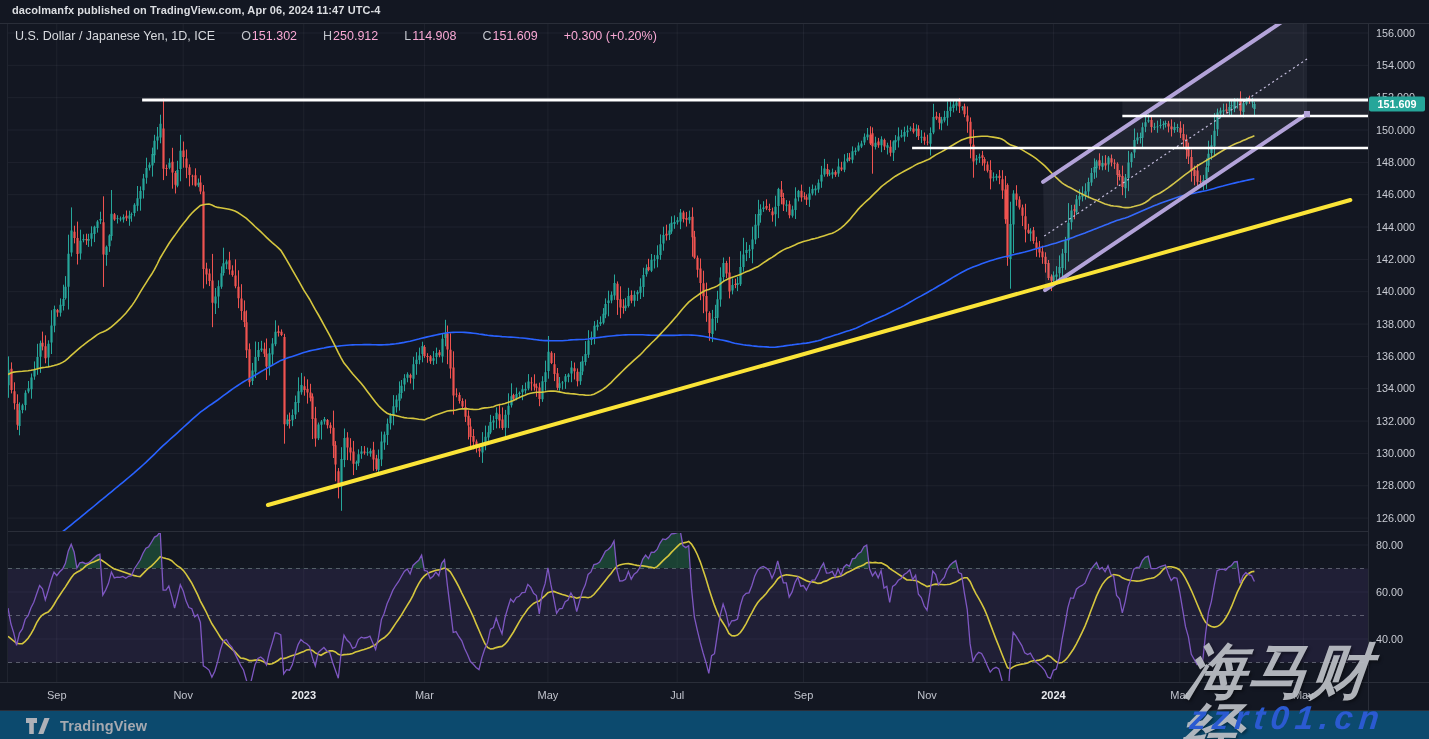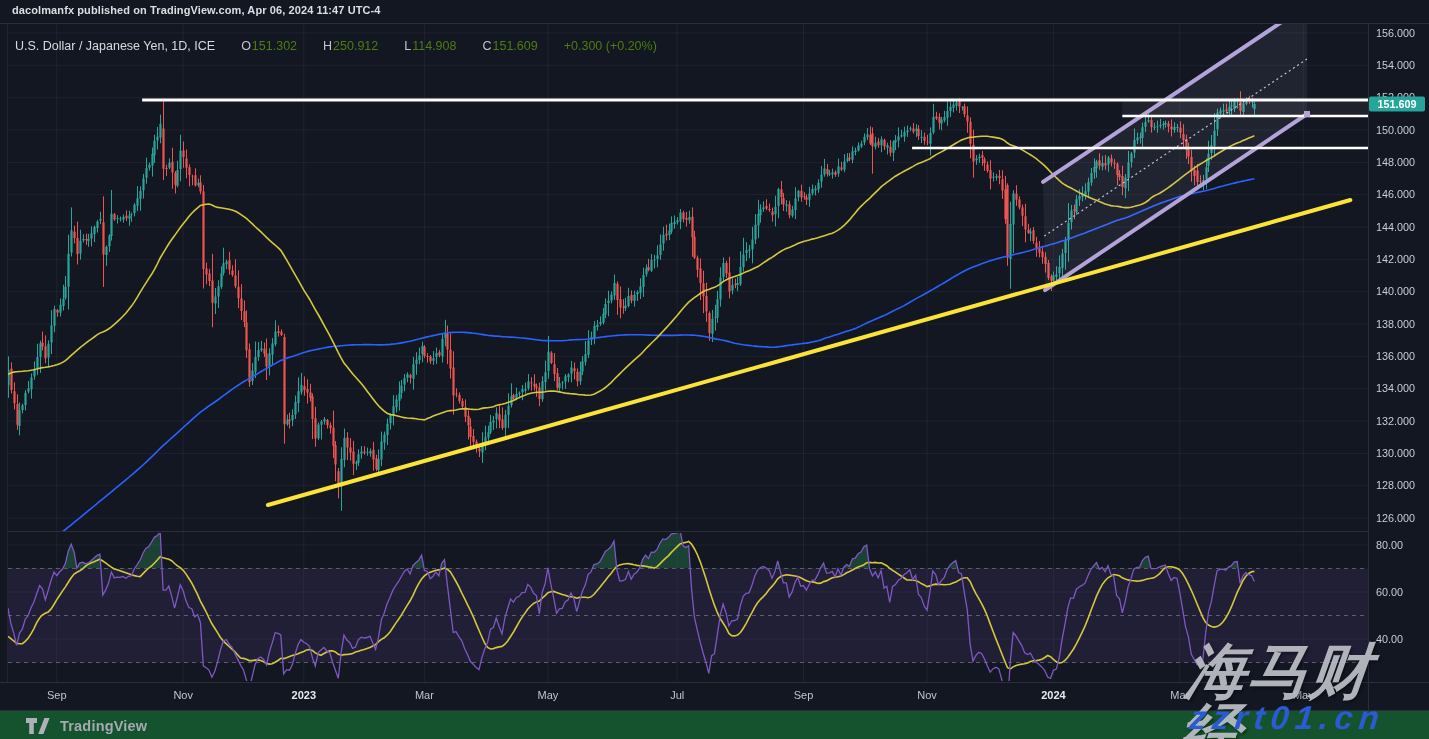--- a/index.html
+++ b/index.html
@@ -3,28 +3,28 @@
 <meta charset="utf-8">
 <style>
   html,body{margin:0;padding:0;background:#131722;}
   .stage{position:relative;width:1429px;height:739px;background:#131722;overflow:hidden;
          font-family:"Liberation Sans","DejaVu Sans",sans-serif;}
   .pub-header{position:absolute;left:12px;top:4px;font-size:11px;font-weight:700;color:#dcdee2;letter-spacing:.1px;}
   #chart-svg{position:absolute;left:0;top:0;}
   .legend{position:absolute;left:15px;top:29px;font-size:12.5px;display:flex;gap:26px;align-items:baseline;white-space:nowrap;}
   .legend .sym{color:#d8dadf;}
   .legend .lk{color:#c2c5cc;margin-right:1px;}
-  .legend .lv{color:#4d7c0f;margin-top:10px;}
+  .legend .lv{color:#f9a8d4;}
   .pair{display:inline-block;}
   .wm-cjk{position:absolute;left:1183px;top:642px;font-size:60px;font-weight:800;font-style:italic;
           letter-spacing:2px;color:rgba(188,191,198,.93);transform:skewX(-6deg);
           text-shadow:2px 2px 3px rgba(0,0,0,.35);z-index:6;line-height:1;}
   .wm-url{position:absolute;left:1190px;top:701px;font-size:33px;font-weight:800;font-style:italic;
           letter-spacing:6px;color:#2b5ad1;transform:skewX(-6deg);z-index:7;line-height:1;}
-  .footer{position:absolute;left:0;top:710px;width:1429px;height:29px;background:#14532d;
+  .footer{position:absolute;left:0;top:710px;width:1429px;height:29px;background:#0c4a6e;
           border-top:1px solid #2a2e39;display:flex;align-items:center;z-index:5;}
   .footer .brand{color:#a6a9b0;font-size:14.5px;font-weight:700;margin-left:10px;letter-spacing:.2px;}
   .tv-logo{margin-left:26px;display:block;}
   svg text{font-family:"Liberation Sans","DejaVu Sans",sans-serif;}
 </style>
 </head>
 <body>
 
 <div class="stage">
 

